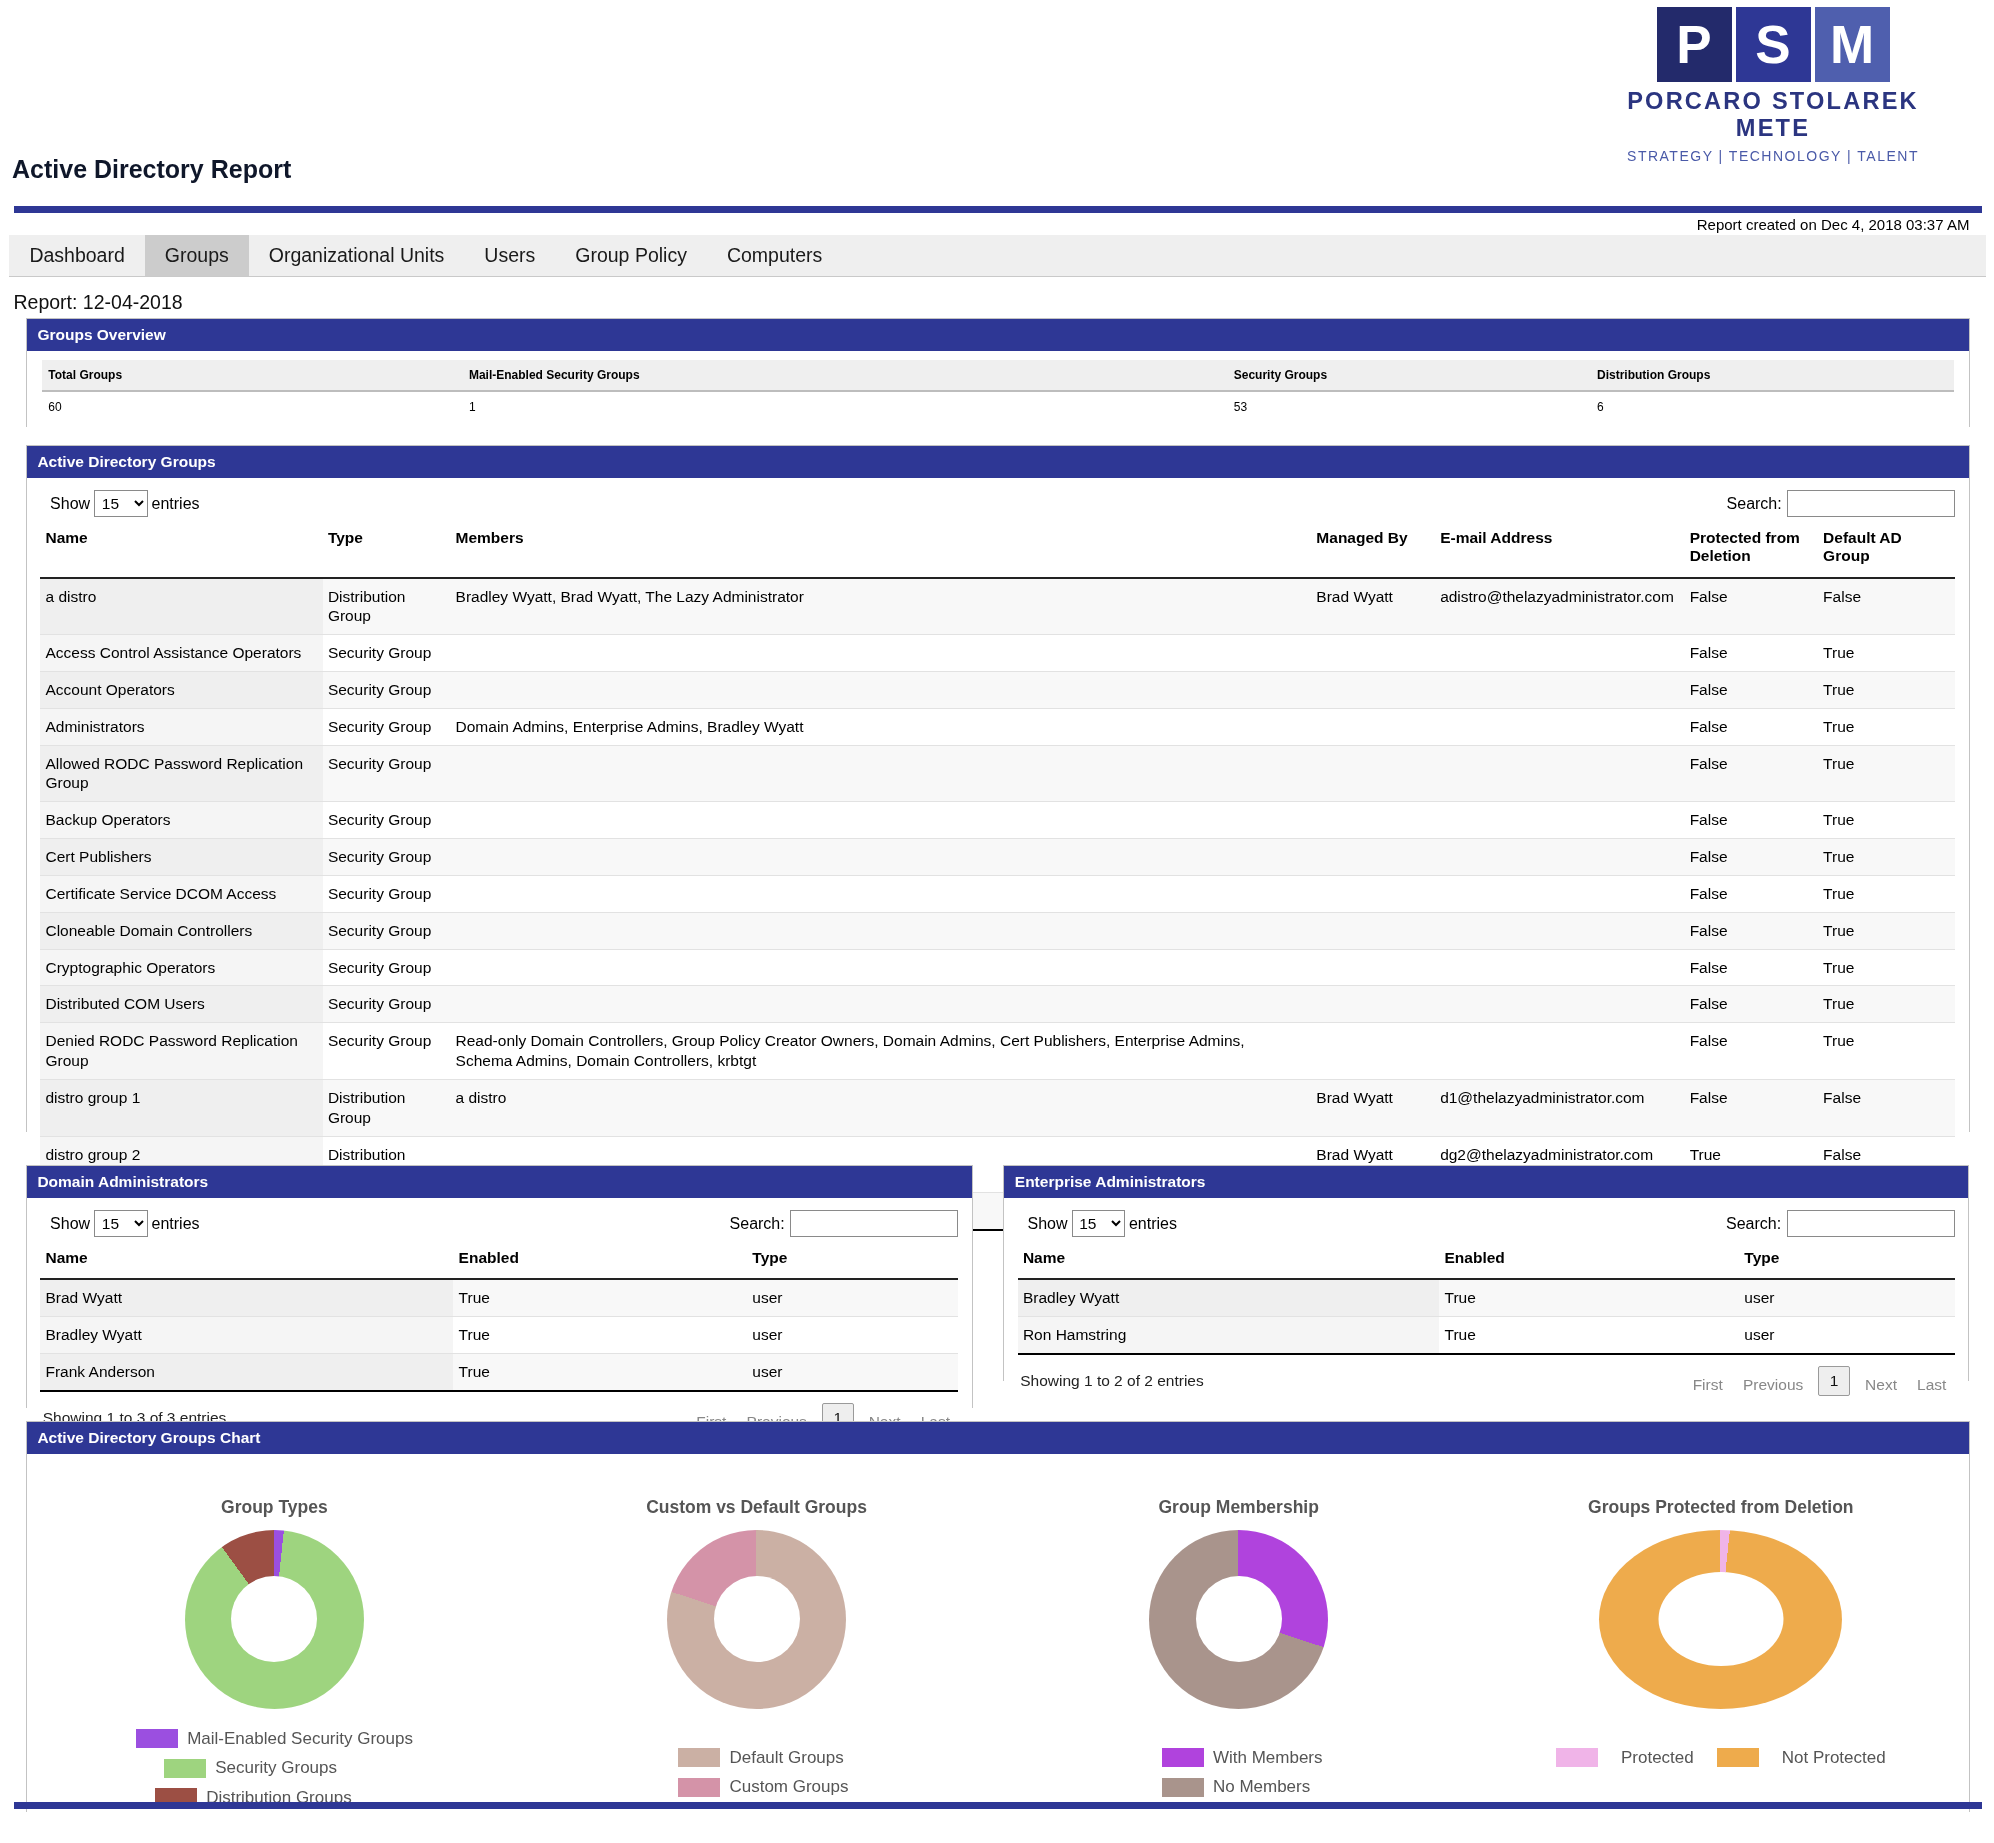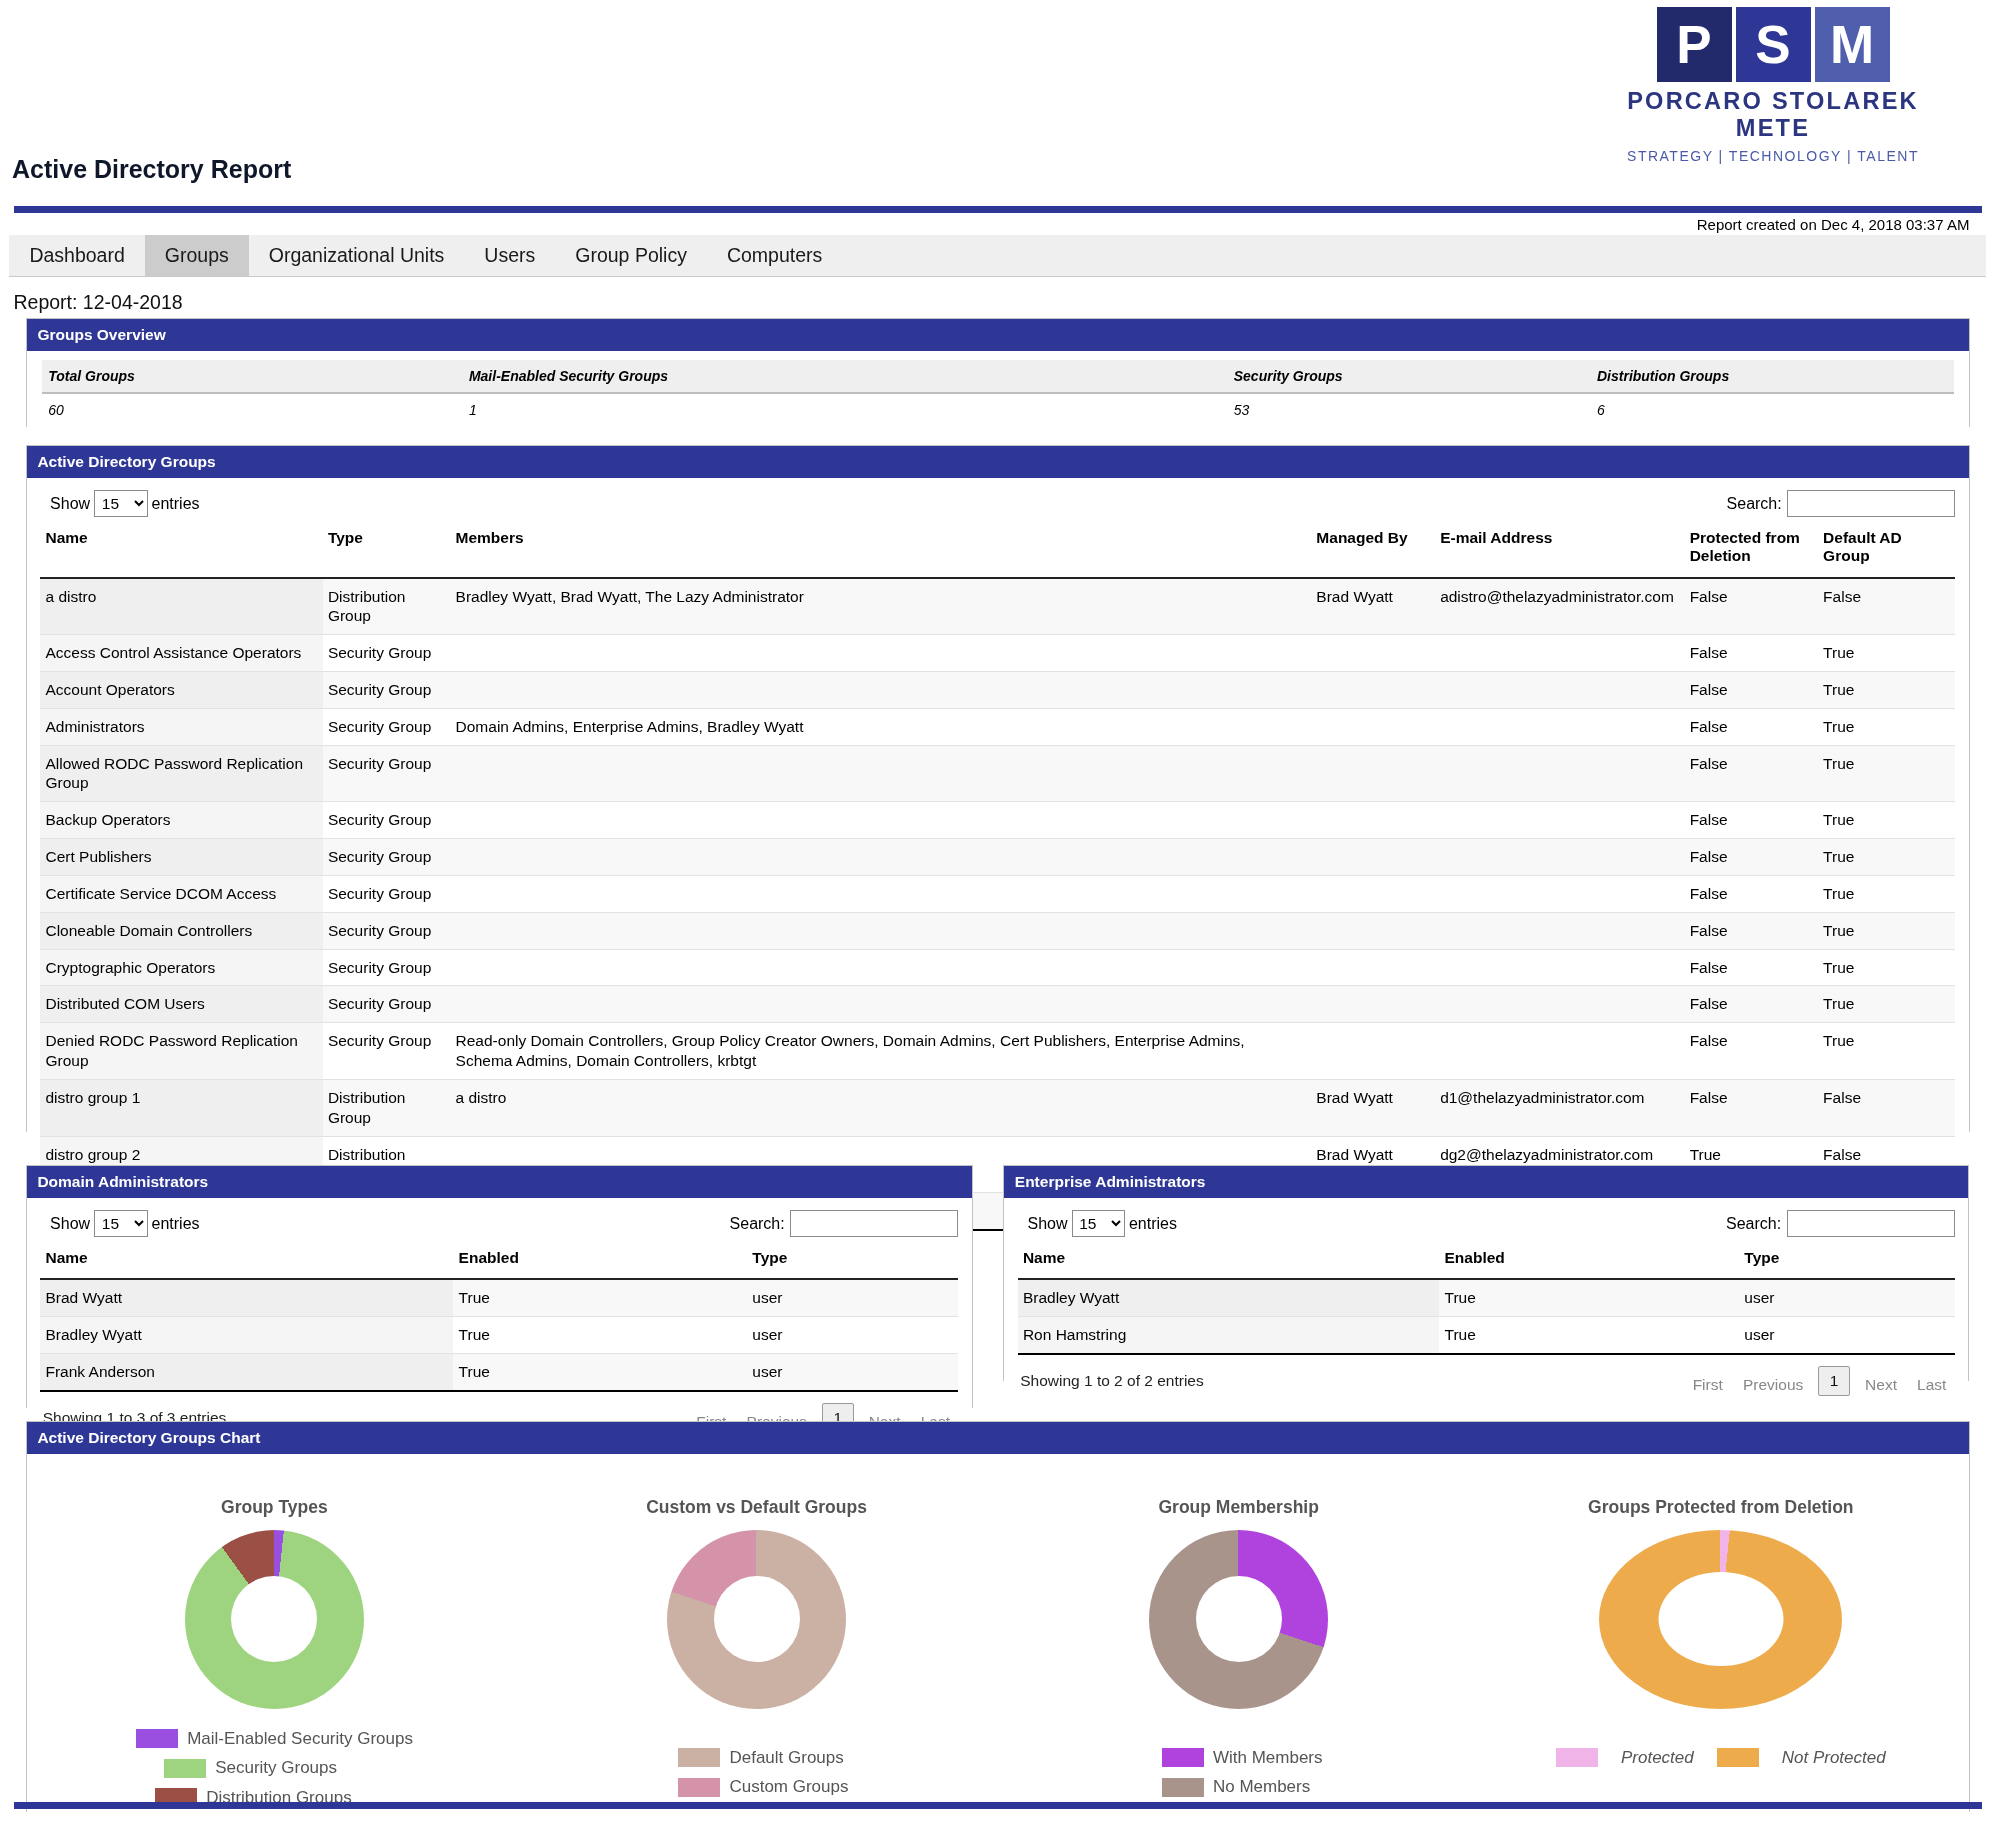--- a/index.html
+++ b/index.html
@@ -66,36 +66,36 @@
   .dt-bot { display:flex; align-items:center; justify-content:space-between;
             padding:10.8px 2.7px 2.7px 2.7px; font-size:15.5px; }
   .dt-info { color:#222; }
   .dt-page { display:flex; align-items:flex-end; gap:9.4px; }
   .dt-page span { color:#888; padding:2.7px 5.4px; }
   .dt-page span.num { color:#222; }
   .dt-page span.cur { border:0.7px solid #9a9a9a; background:#eeeeee; color:#111;
                       padding:5.4px 10.8px; border-radius:2px; }
 
   
-  table.ov { width:100%; border-collapse:collapse; font-size:14px; table-layout:fixed;font-style:italic; }
+  table.ov { width:100%; border-collapse:collapse; font-size:12px; table-layout:fixed; }
   table.ov th { text-align:left; font-weight:bold; background:#efefef; padding:8px 6.7px;
                 border-bottom:2px solid #bdbdbd; }
   table.ov td { padding:8px 6.7px; background:#fff; }
 
   
   .charts-row { display:flex; }
   .chart-cell { flex:1; display:flex; flex-direction:column; align-items:center; padding-top:9.4px; }
   .chart-title { font-size:17.5px; font-weight:bold; color:#555; margin-bottom:12px; text-align:center; }
   .donut { position:relative; }
   .donut .hole { position:absolute; left:50%; top:50%; transform:translate(-50%,-50%);
                  background:#fff; border-radius:50%; }
   .legend { margin-top:20px; font-size:17px; color:#555; }
   .legend-row { display:flex; align-items:center; gap:9.4px; margin-bottom:9.4px; }
   .legend-sw { width:42px; height:19px; display:inline-block; flex:0 0 auto; }
-  .legend-inline { display:flex; gap:23px; align-items:center;font-style:italic; }
+  .legend-inline { display:flex; gap:23px; align-items:center; }
 
   .bottom-bar { position:absolute; left:13.5px; right:13.5px; bottom:35px; height:7.4px; background:#2e3795; }
 </style>
 </head>
 <body>
 
 <div class="logo-wrap">
   <div class="logo-squares">
     <div class="logo-sq sq1">P</div>
     <div class="logo-sq sq2">S</div>

